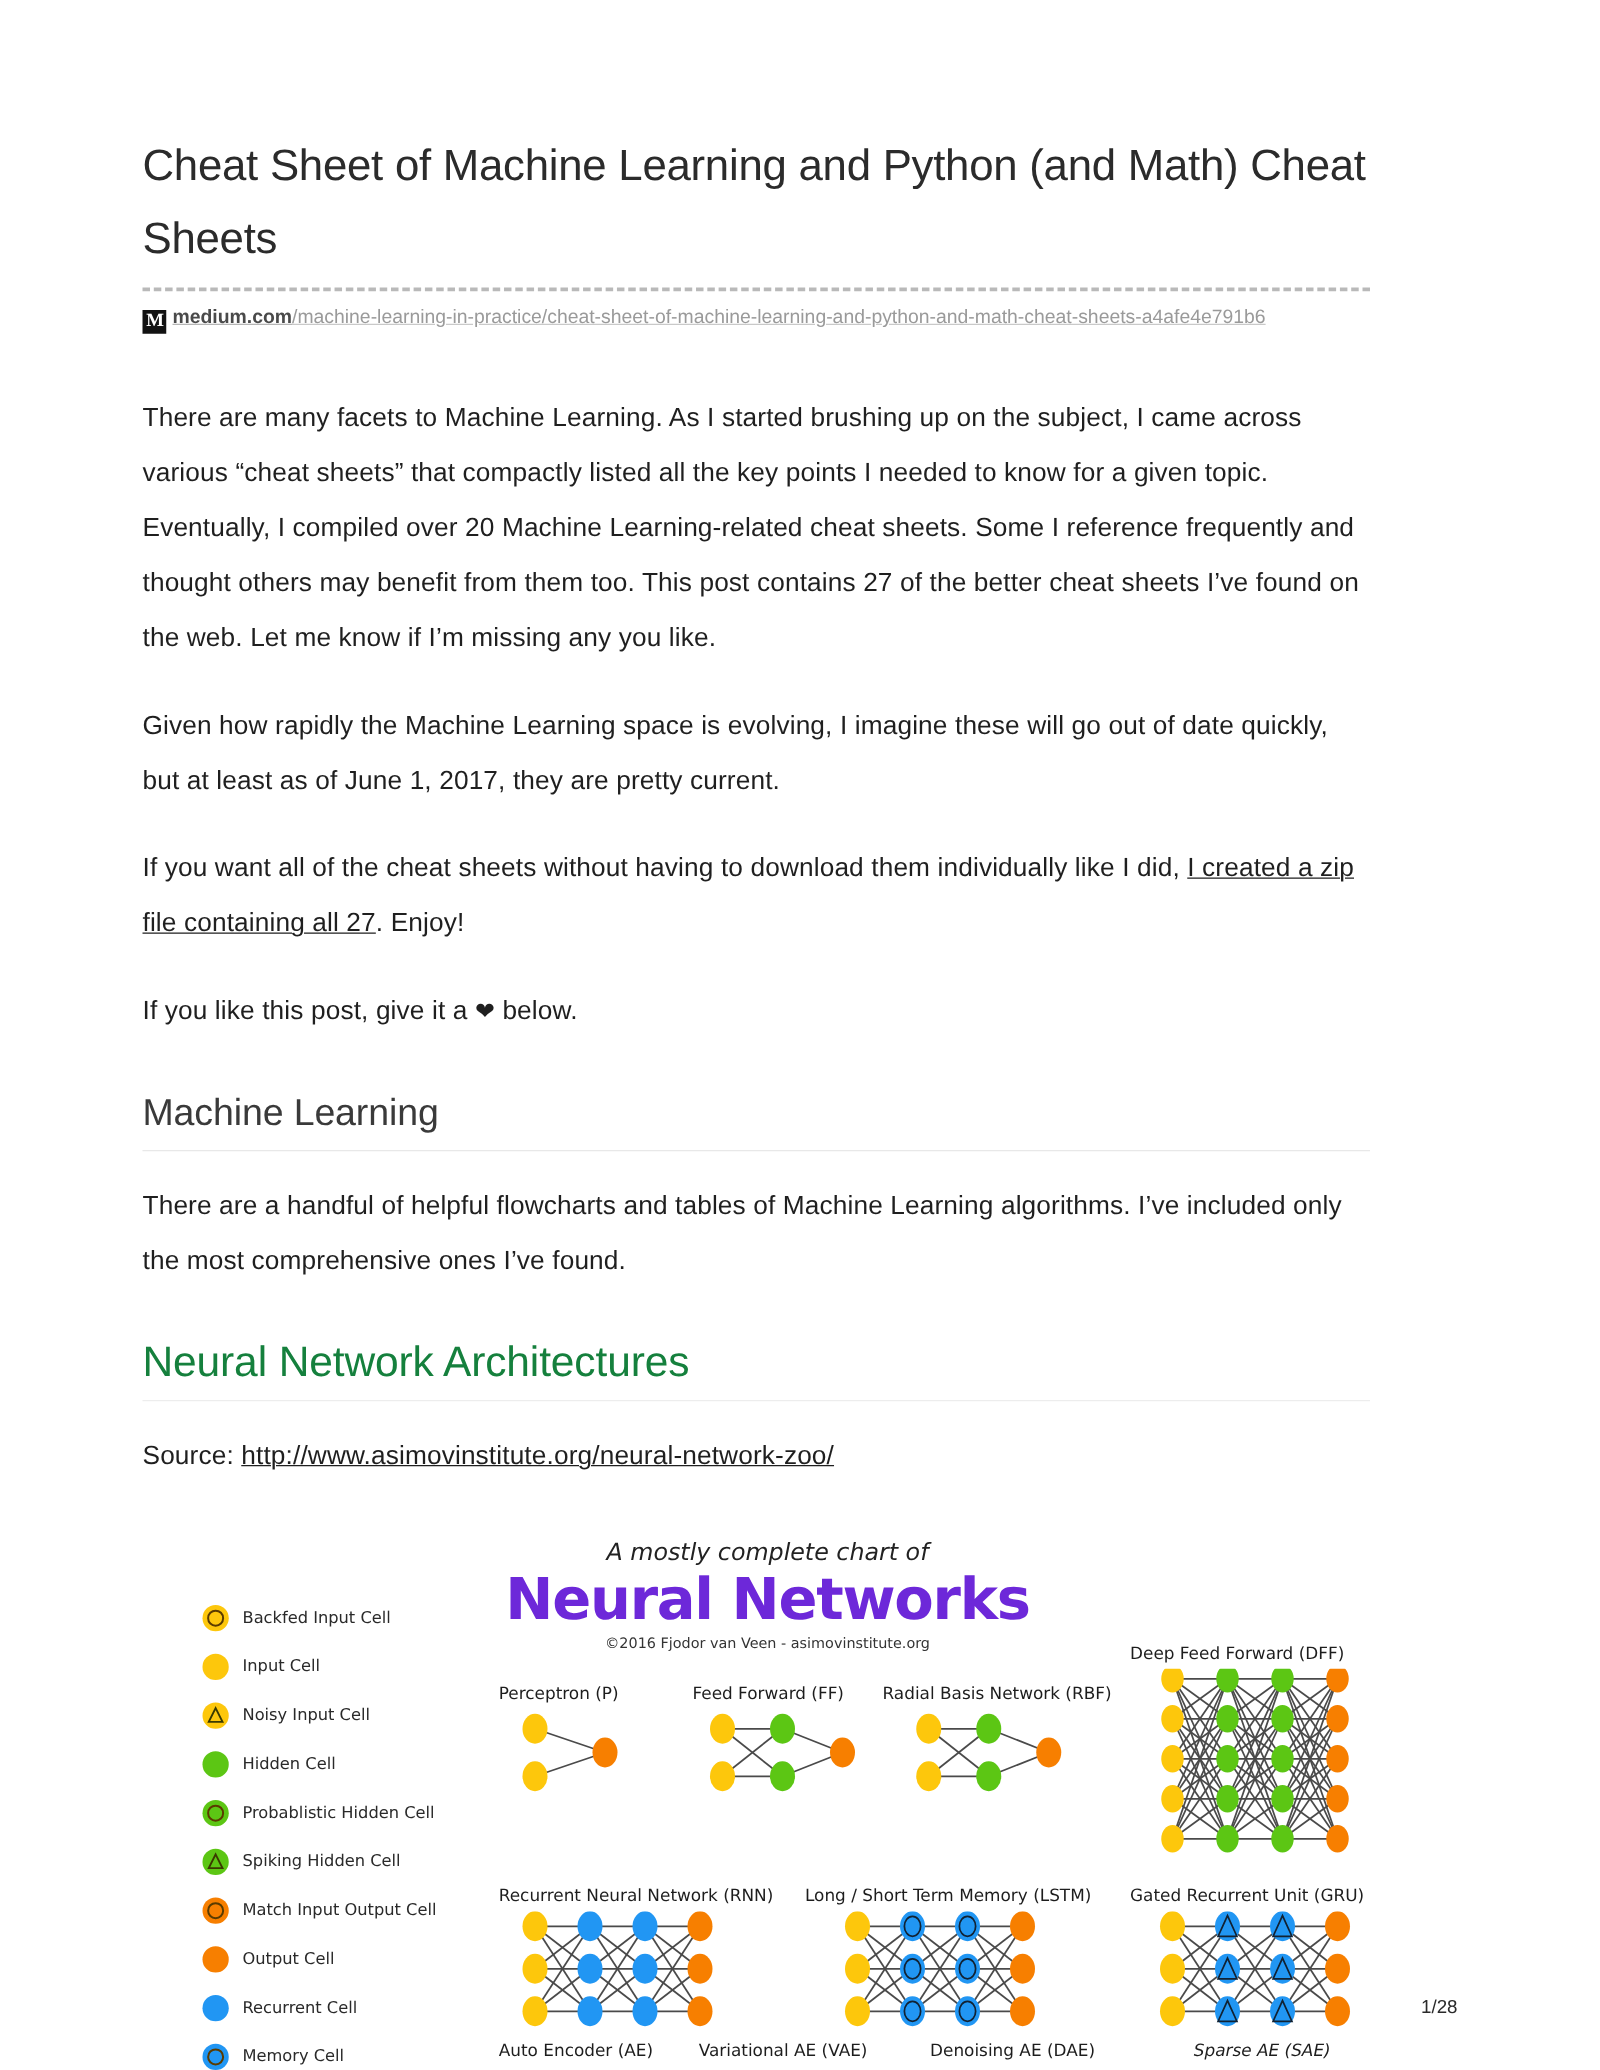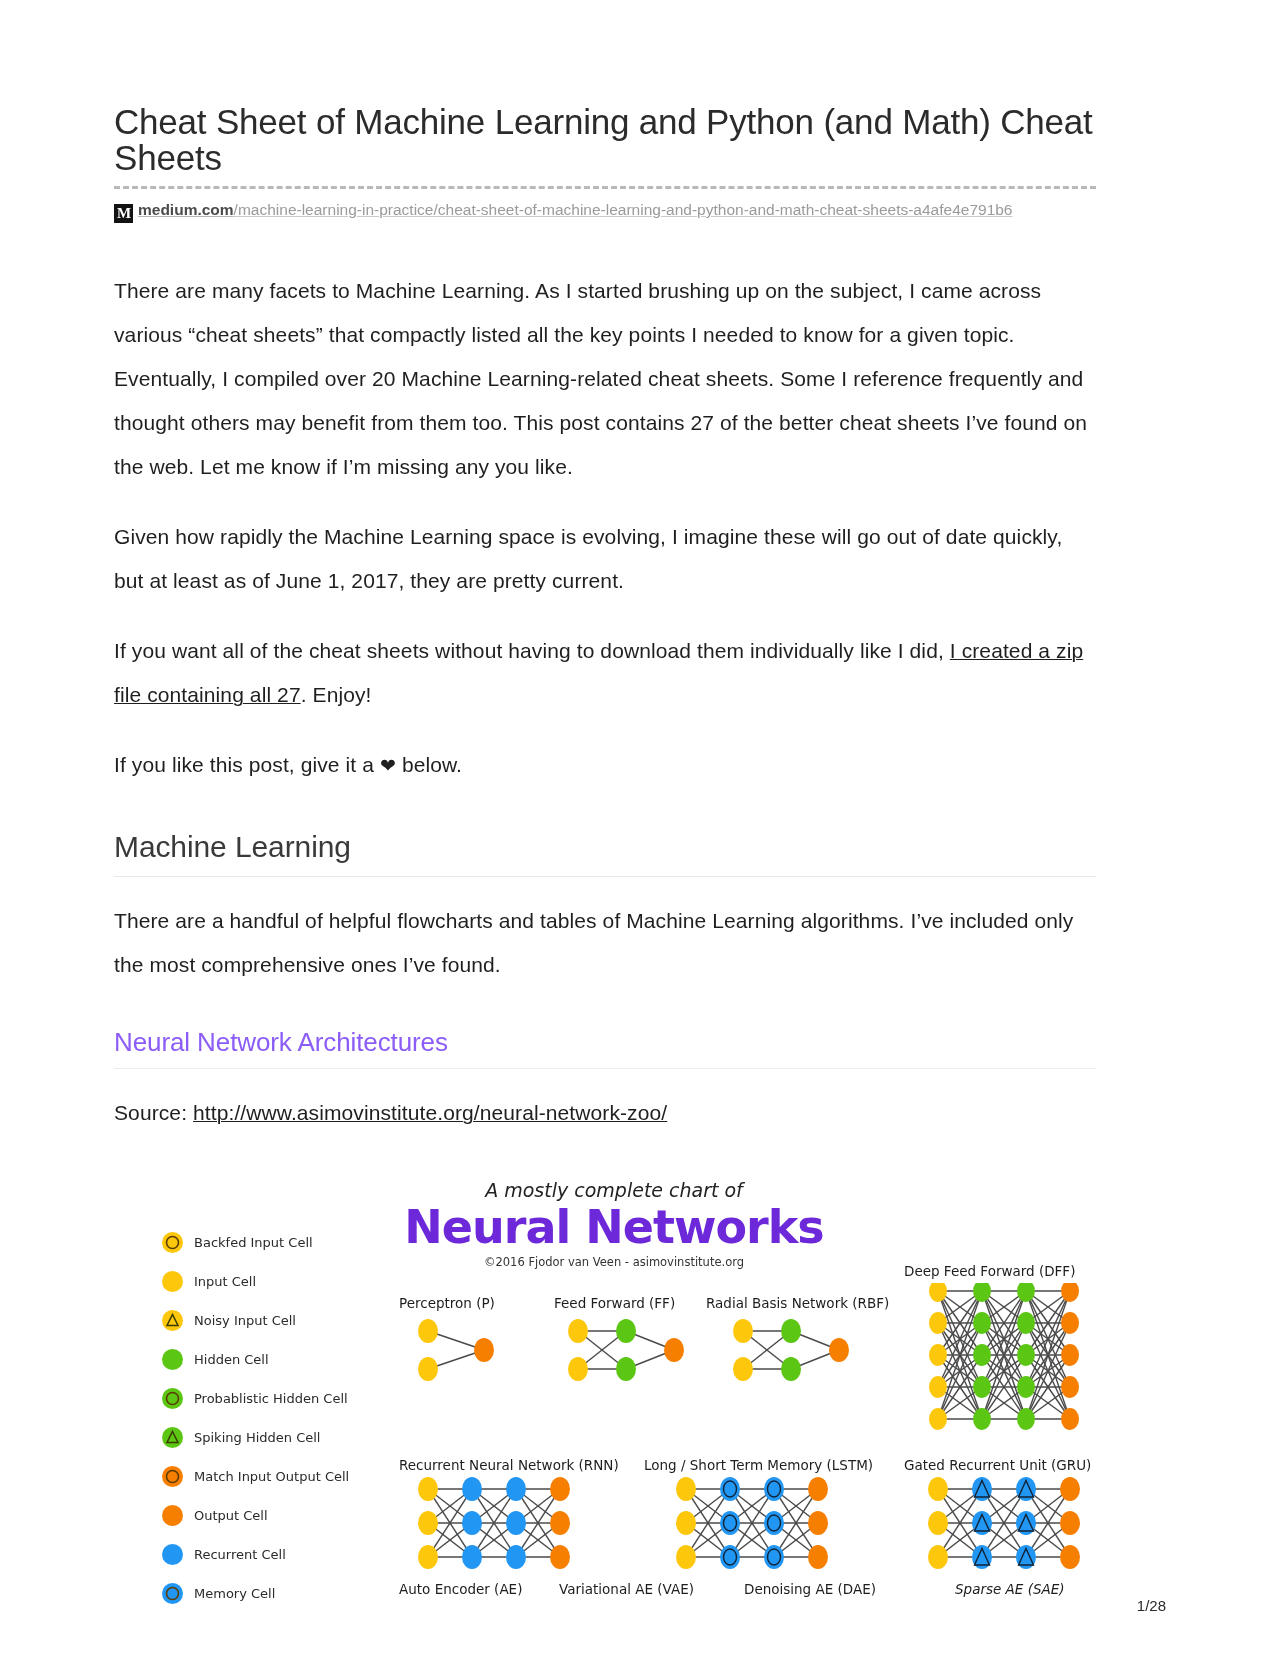--- a/index.html
+++ b/index.html
@@ -25,21 +25,21 @@
   .content {
     position: absolute;
     left: 114px;
     top: 104px;
     width: 982px;
   }
 
   
   .doc-title {
     font-size: 35px;
-    line-height: 36px;
+    line-height: 58px;
     font-weight: 400;
     color: #2b2b2b;
     margin: 0 0 6px 0;
     letter-spacing: -0.2px;
   }
   .dashed-rule {
     height: 0;
     border-top: 3px dashed #b9b9b9;
     margin: 10px 0 8px 0;
   }
@@ -95,23 +95,23 @@
   h2.sec {
     font-size: 30px;
     font-weight: 400;
     color: #3a3a3a;
     margin: 42px 0 0 0;
     padding-bottom: 12px;
     border-bottom: 1px solid #e8e8e8;
     letter-spacing: -0.1px;
   }
   h3.sub {
-    font-size: 26px;
+    font-size: 34px;
     font-weight: 400;
-    color: #8b5cf6;
+    color: #15803d;
     margin: 40px 0 0 0;
     padding-bottom: 10px;
     border-bottom: 1px solid #ededed;
     letter-spacing: -0.1px;
   }
   .sec-para { margin-top: 22px; }
 
   
   .figure {
     position: relative;

